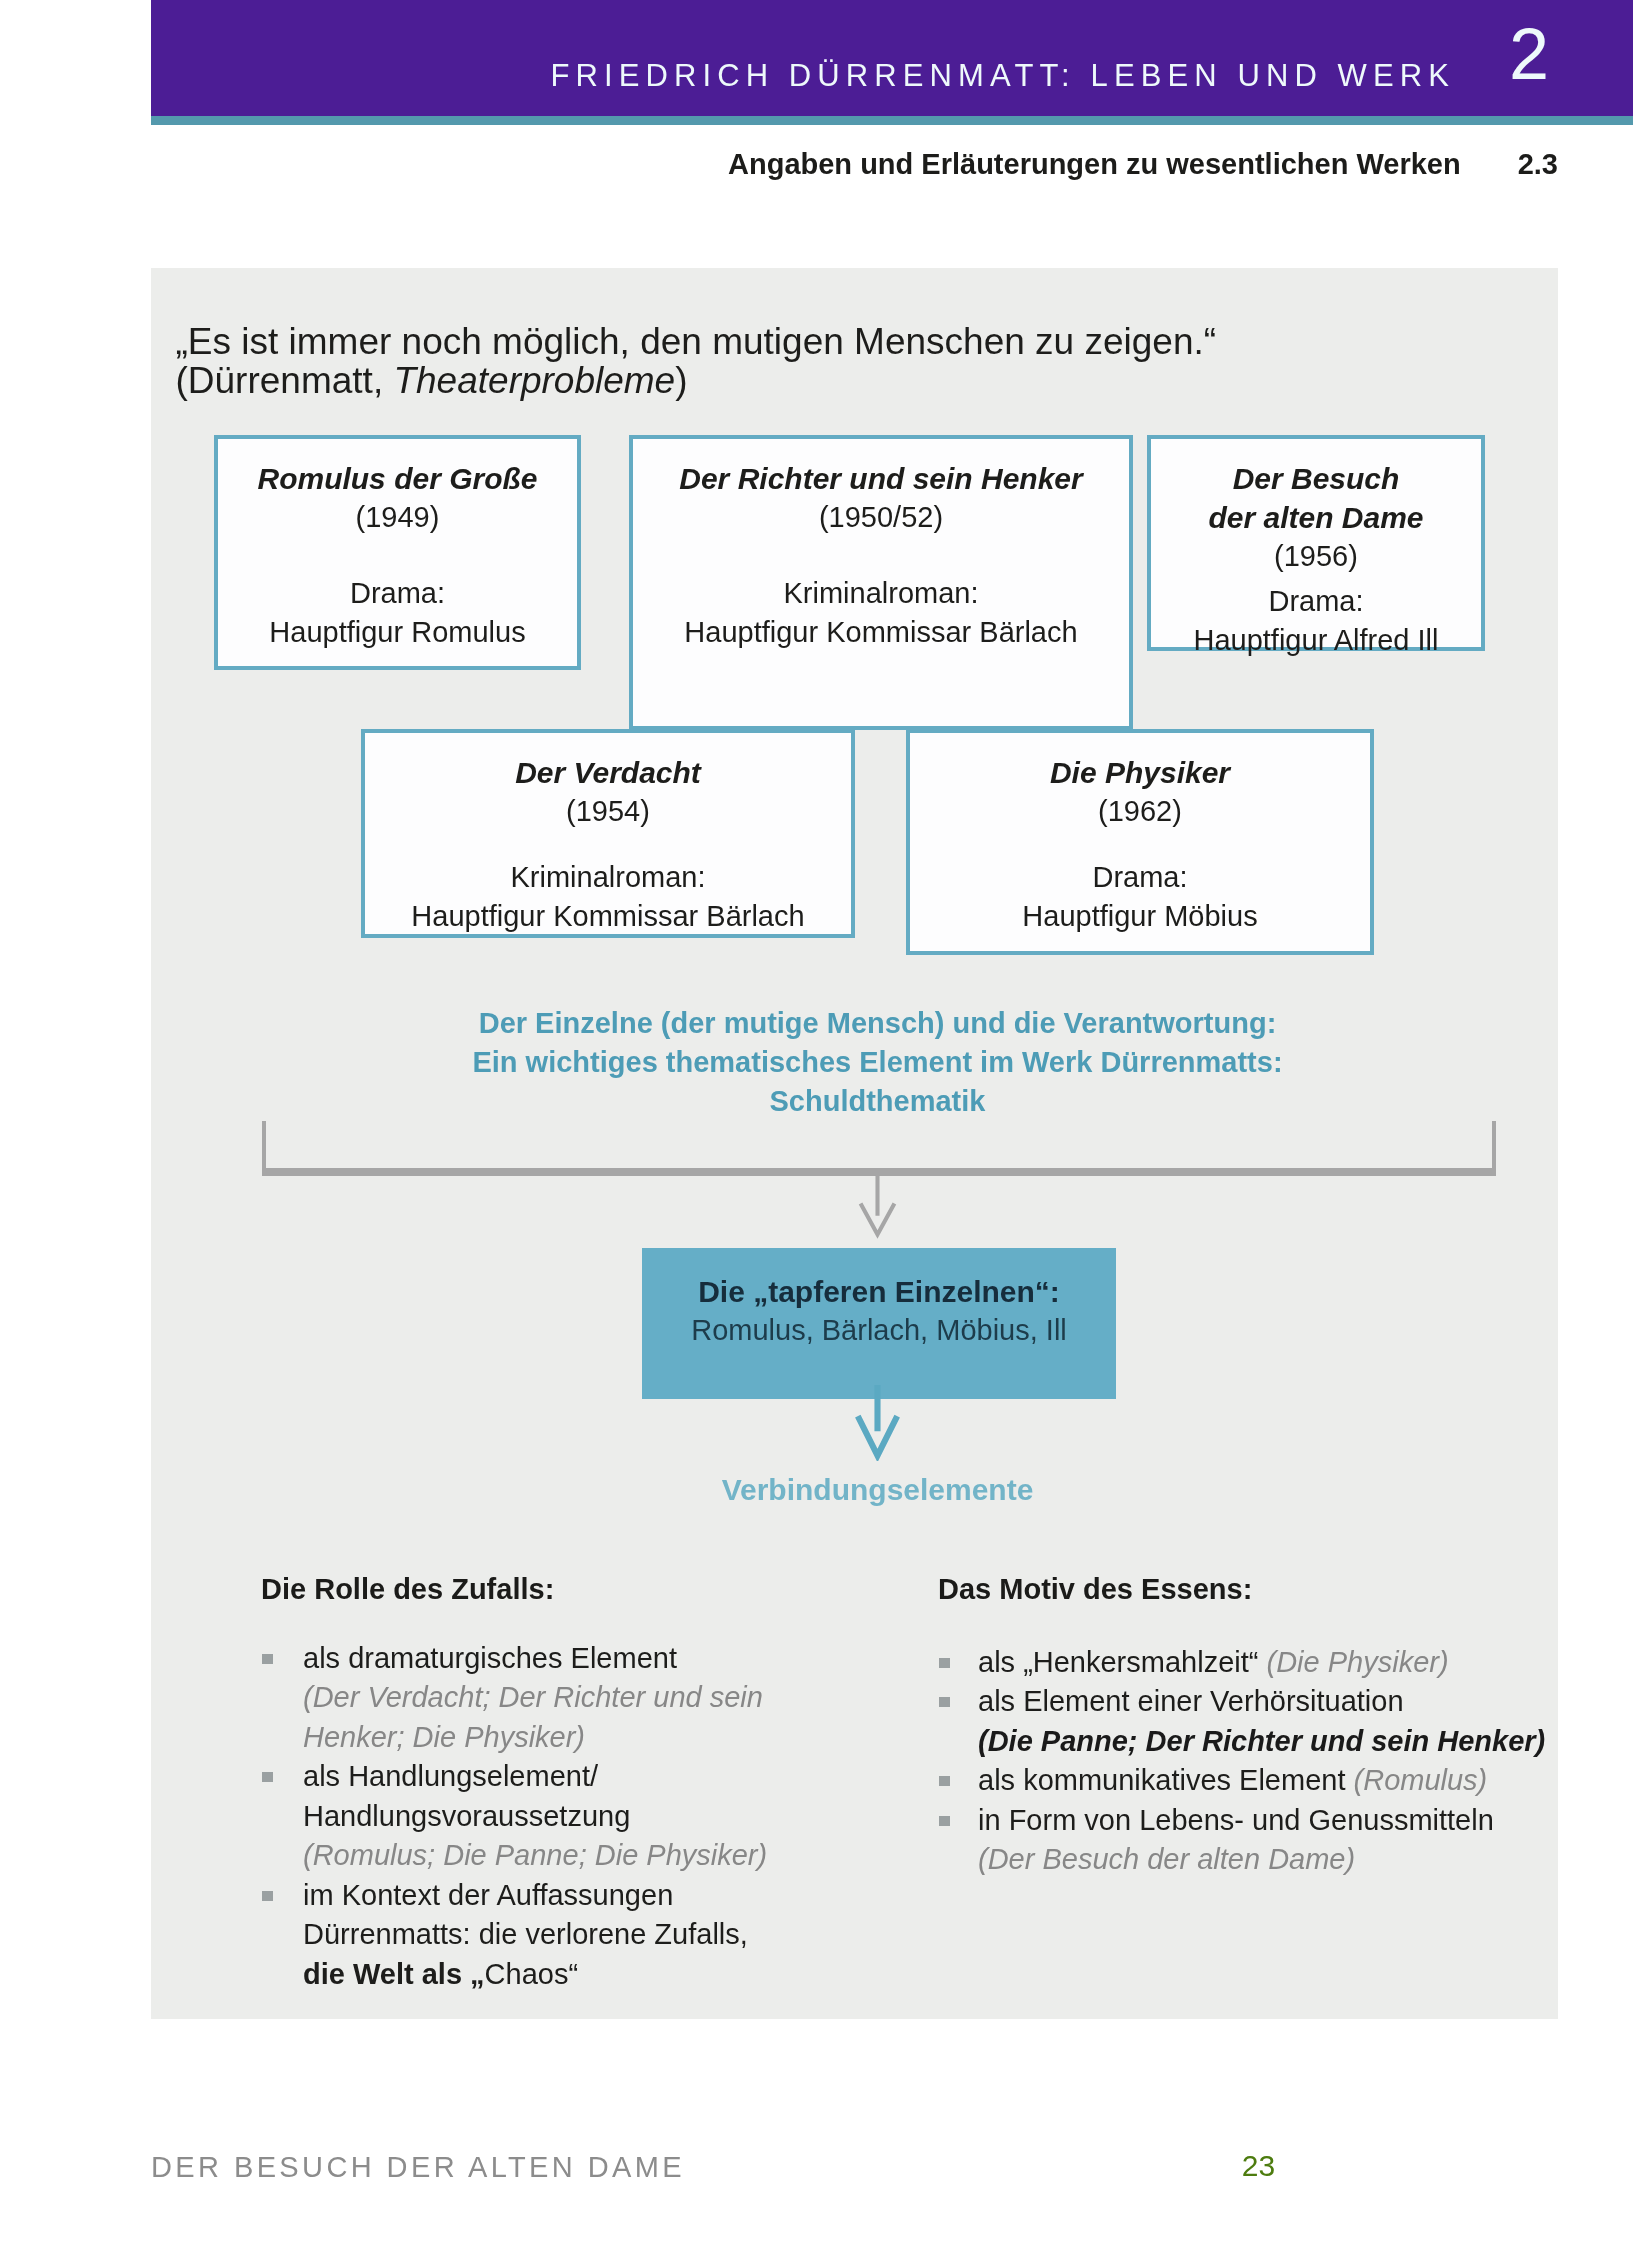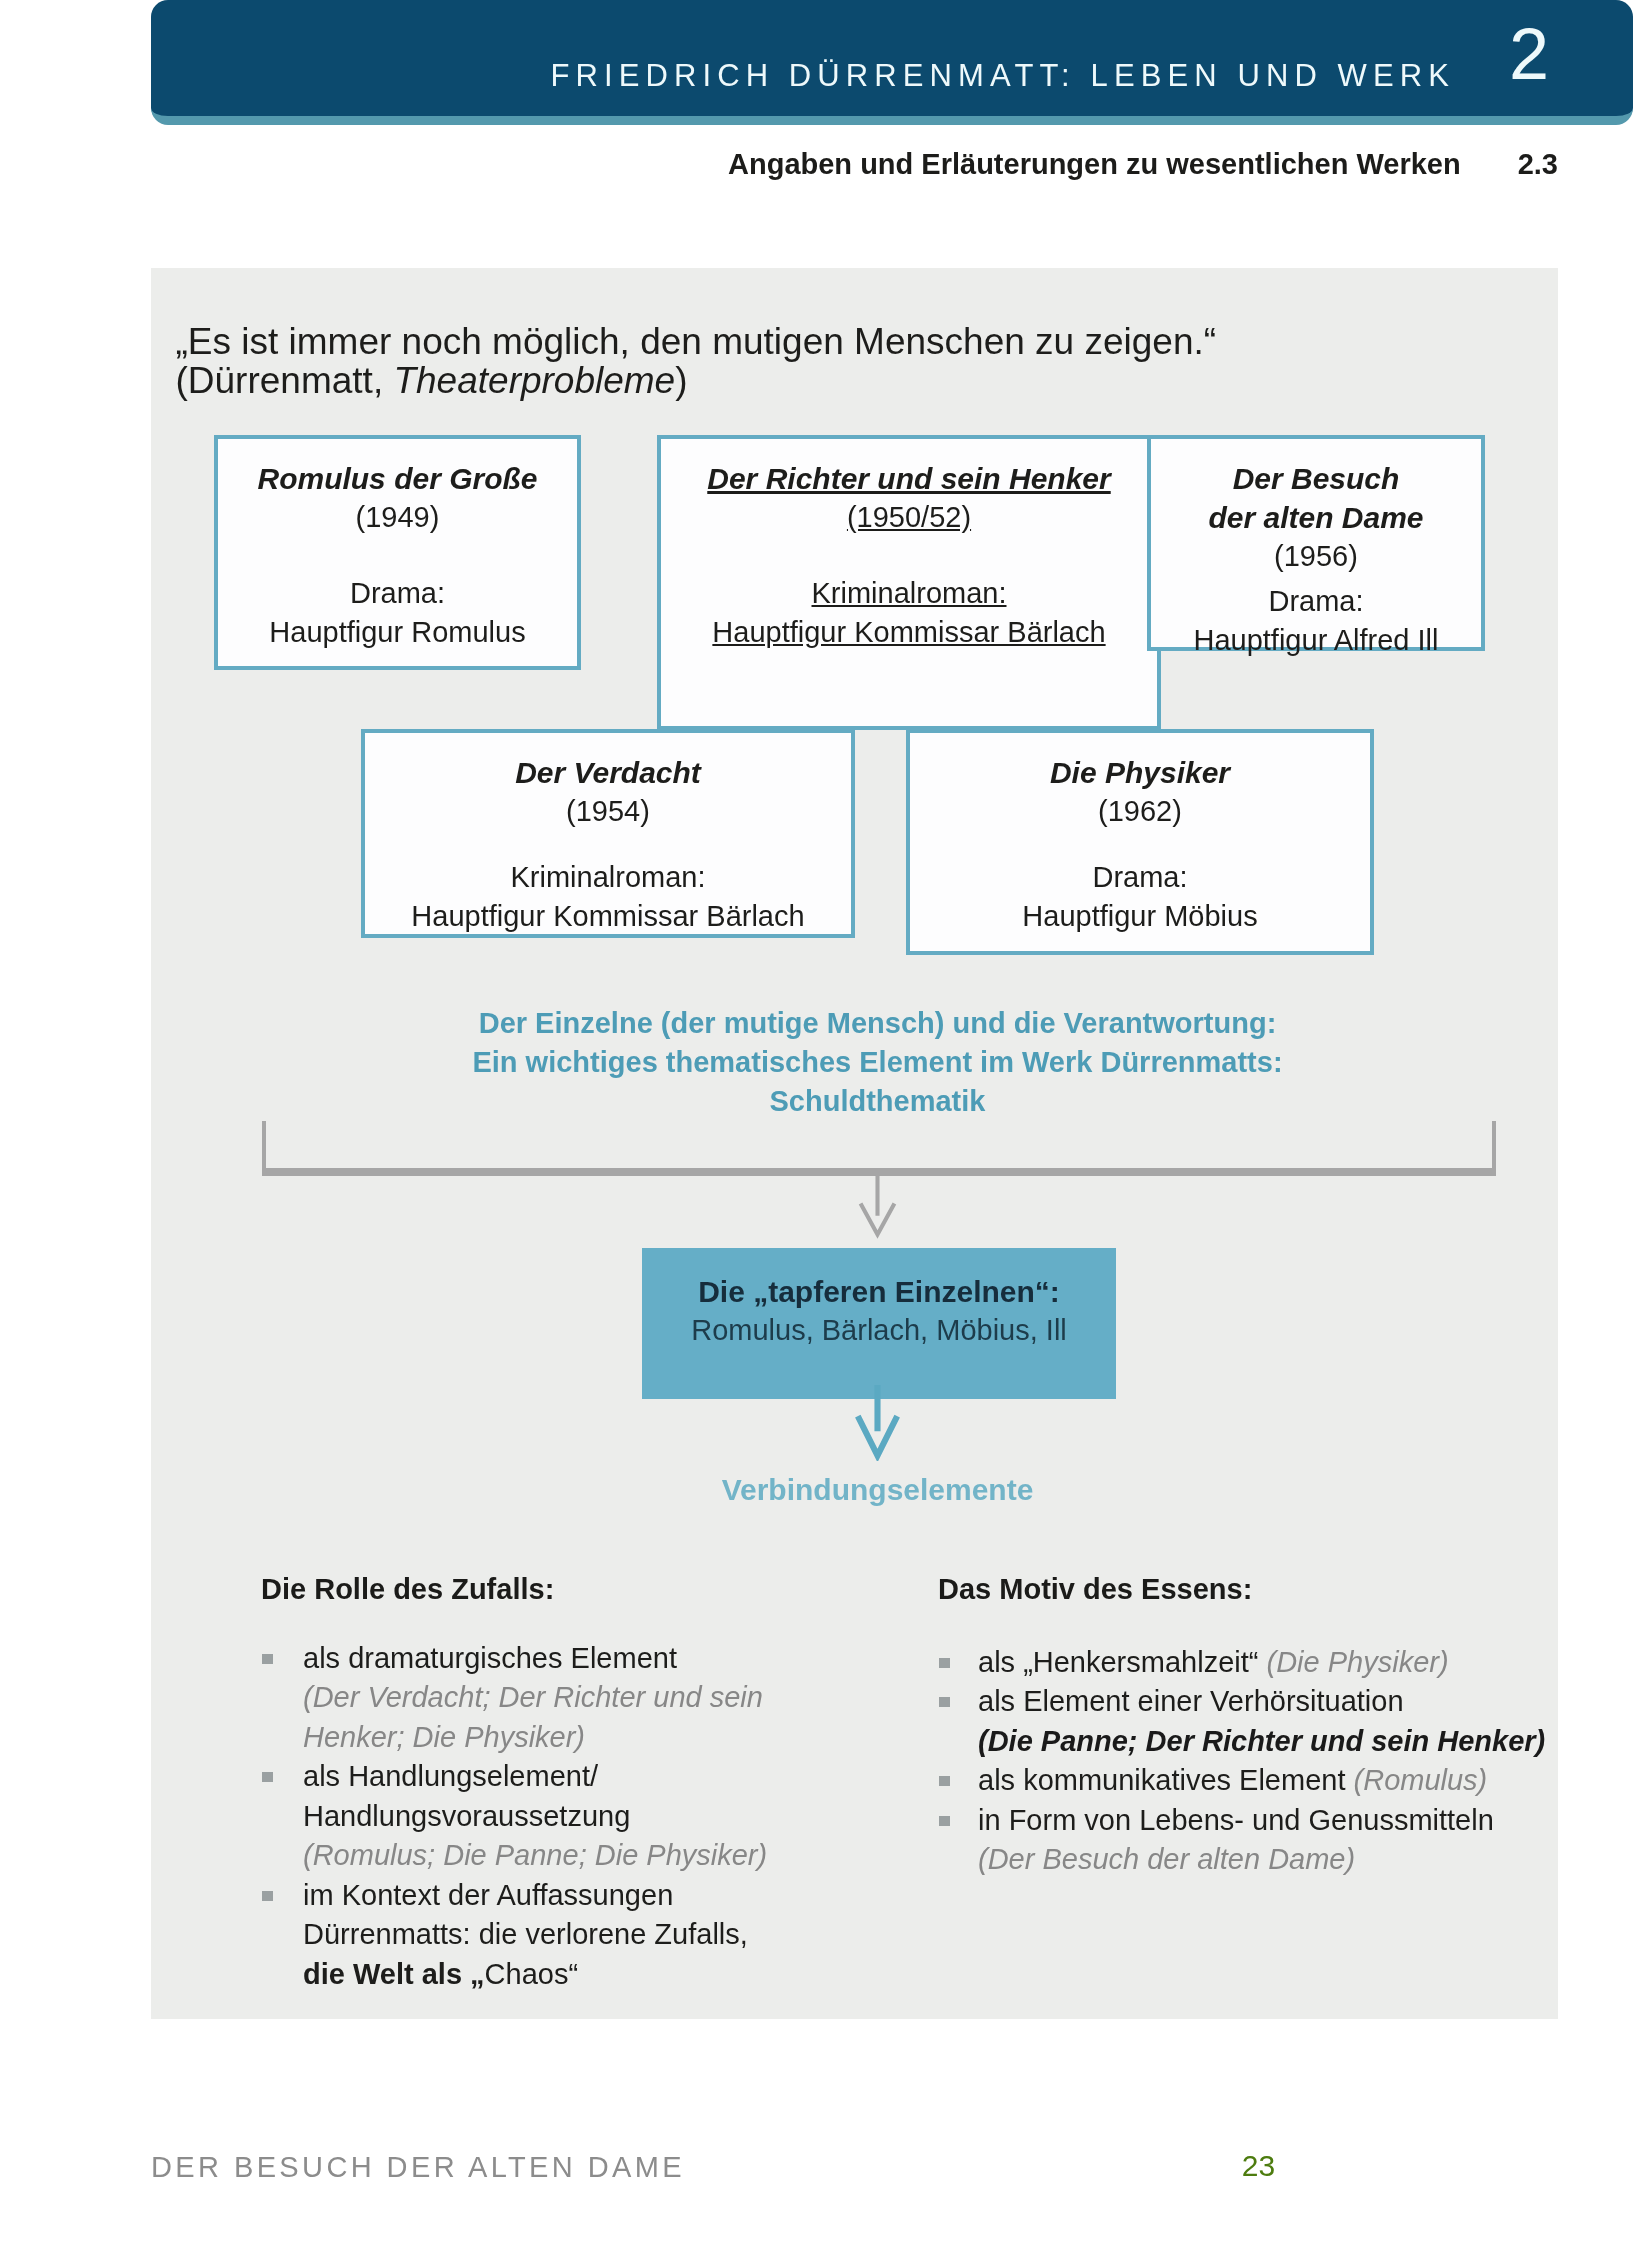--- a/index.html
+++ b/index.html
@@ -1,21 +1,21 @@
 <!DOCTYPE html>
 <html style="font-size:11px"><head>
 <meta charset="utf-8">
 <style>
   html,body{margin:0;padding:0;background:#ffffff;}
   .page{position:relative;width:1633px;height:2261px;background:#ffffff;
         font-family:"Liberation Sans",sans-serif;color:#1c1c1a;overflow:hidden;}
 
   
   .topbar{position:absolute;left:151px;top:0;width:1482px;height:116px;
-          background:#0c4a6e;border-bottom:9.5px solid #5499ad;border-radius:17px;}
+          background:#4c1d95;border-bottom:9.5px solid #5499ad;}
   .topbar-title{position:absolute;right:178px;top:59px;font-size:31px;line-height:34px;
           letter-spacing:6.1px;color:#eef9fb;font-weight:400;white-space:nowrap;}
   .topbar-num{position:absolute;right:84px;top:18.4px;font-size:72px;line-height:72px;
           color:#eef9fb;font-weight:400;}
 
   
   .subtitle{position:absolute;right:75px;top:148px;font-size:29px;font-weight:700;
           white-space:nowrap;color:#1c1c1a;}
   .subtitle .subnum{margin-left:57px;}
 
@@ -27,21 +27,21 @@
   
   .wbox{position:absolute;box-sizing:border-box;border:4.1px solid #64abc3;background:#fdfdfe;
         text-align:center;padding-top:20.4px;}
   .wb-title{font-size:30px;line-height:39px;font-weight:700;font-style:italic;color:#1d1d1b;}
   .wb-title:empty{display:none;}
   .wb-year,.wb-genre,.wb-figure{font-size:29px;line-height:39px;color:#1d1d1b;}
   .wb-gap{height:37px;}
   .compact .wb-gap{height:5.4px;}
   .row2 .wb-gap{height:27px;}
   .b1{left:63px;top:167px;width:367px;height:235px;}
-  .b2{left:506px;top:167px;width:504px;height:295px;text-decoration:underline;}
+  .b2{left:478px;top:167px;width:504px;height:295px;}
   .b3{left:996px;top:167px;width:338px;height:216px;}
   .b4{left:210px;top:461px;width:494px;height:209px;}
   .b5{left:755px;top:461px;width:468px;height:226px;}
 
   
   .theme{position:absolute;left:46px;top:736px;width:1361px;text-align:center;
          font-size:29px;line-height:39px;font-weight:700;color:#4d9cb6;}
 
   
   .br-bar{position:absolute;left:111px;top:900px;width:1234px;height:7.5px;background:#a6a6a6;}

